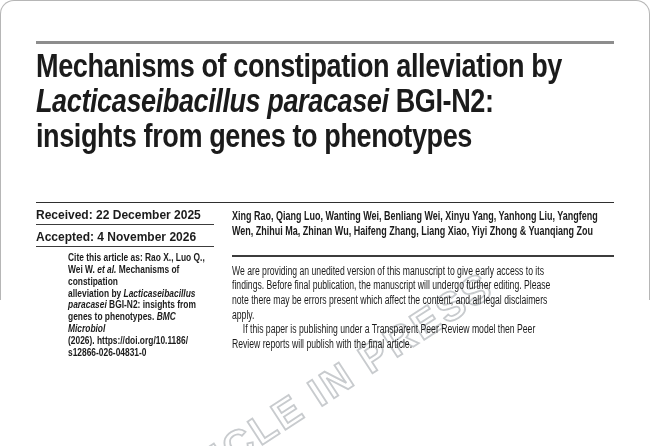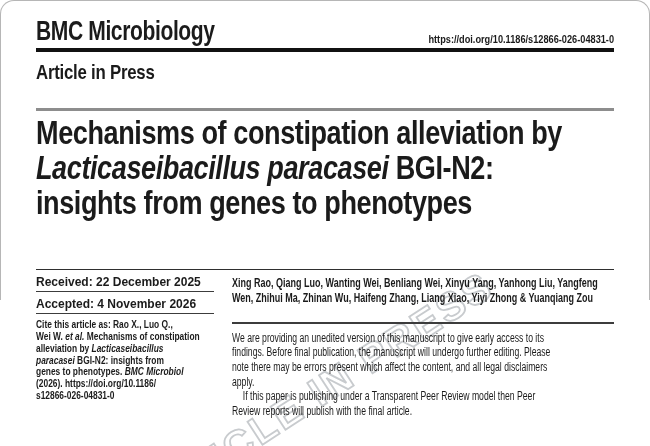--- a/index.html
+++ b/index.html
@@ -67,21 +67,21 @@
     padding: 6px 0 2px 0;
     border-bottom: 1.5px solid #3c3c3c;
     font-size: 12px; font-weight: bold; line-height: 13px; white-space: nowrap;
   }
   .meta-row.serif {
     font-family: "Liberation Serif", serif; font-weight: normal;
     font-size: 12.5px; padding: 5px 0 3px 0; line-height: 14px;
   }
   .citation {
     margin-top: 5px;
-    font-size: 10.5px; font-weight: bold; line-height: 11.8px;
+    font-size: 10.5px; font-weight: bold; line-height: 11.8px; margin-left: 32px;
   }
 
   .authors {
     padding-top: 6px;
     font-size: 12.5px; font-weight: bold; line-height: 15px;
   }
   .rule-authors { height: 1.5px; background: #3c3c3c; margin-top: 16px; }
   .notice p { margin: 7px 0 0 0; font-size: 12px; line-height: 14.6px; }
   .notice p.indent { margin-top: 0; text-indent: 15px; }
 
@@ -97,28 +97,20 @@
     pointer-events: none;
   }
 </style>
 </head>
 <body>
 
 <div class="page">
 
   <div class="watermark">ARTICLE IN PRESS</div>
 
-  <header>
-    <div class="masthead">
-      <div class="journal">BMC Microbiology</div>
-      <div class="doi">https://doi.org/10.1186/s12866-026-04831-0</div>
-    </div>
-    <div class="rule-thick"></div>
-    <div class="section-label">Article in Press</div>
-  </header>
 
   <div class="rule-gray"></div>
 
   <h1 class="title">
       <span class="cx82"><span>Mechanisms of constipation alleviation by</span><br><em>Lacticaseibacillus paracasei</em><span> BGI-N2:</span><br><span>insights from genes to phenotypes</span></span>
     </h1>
 
   <div class="rule-cols"></div>
 
   <div class="columns">

